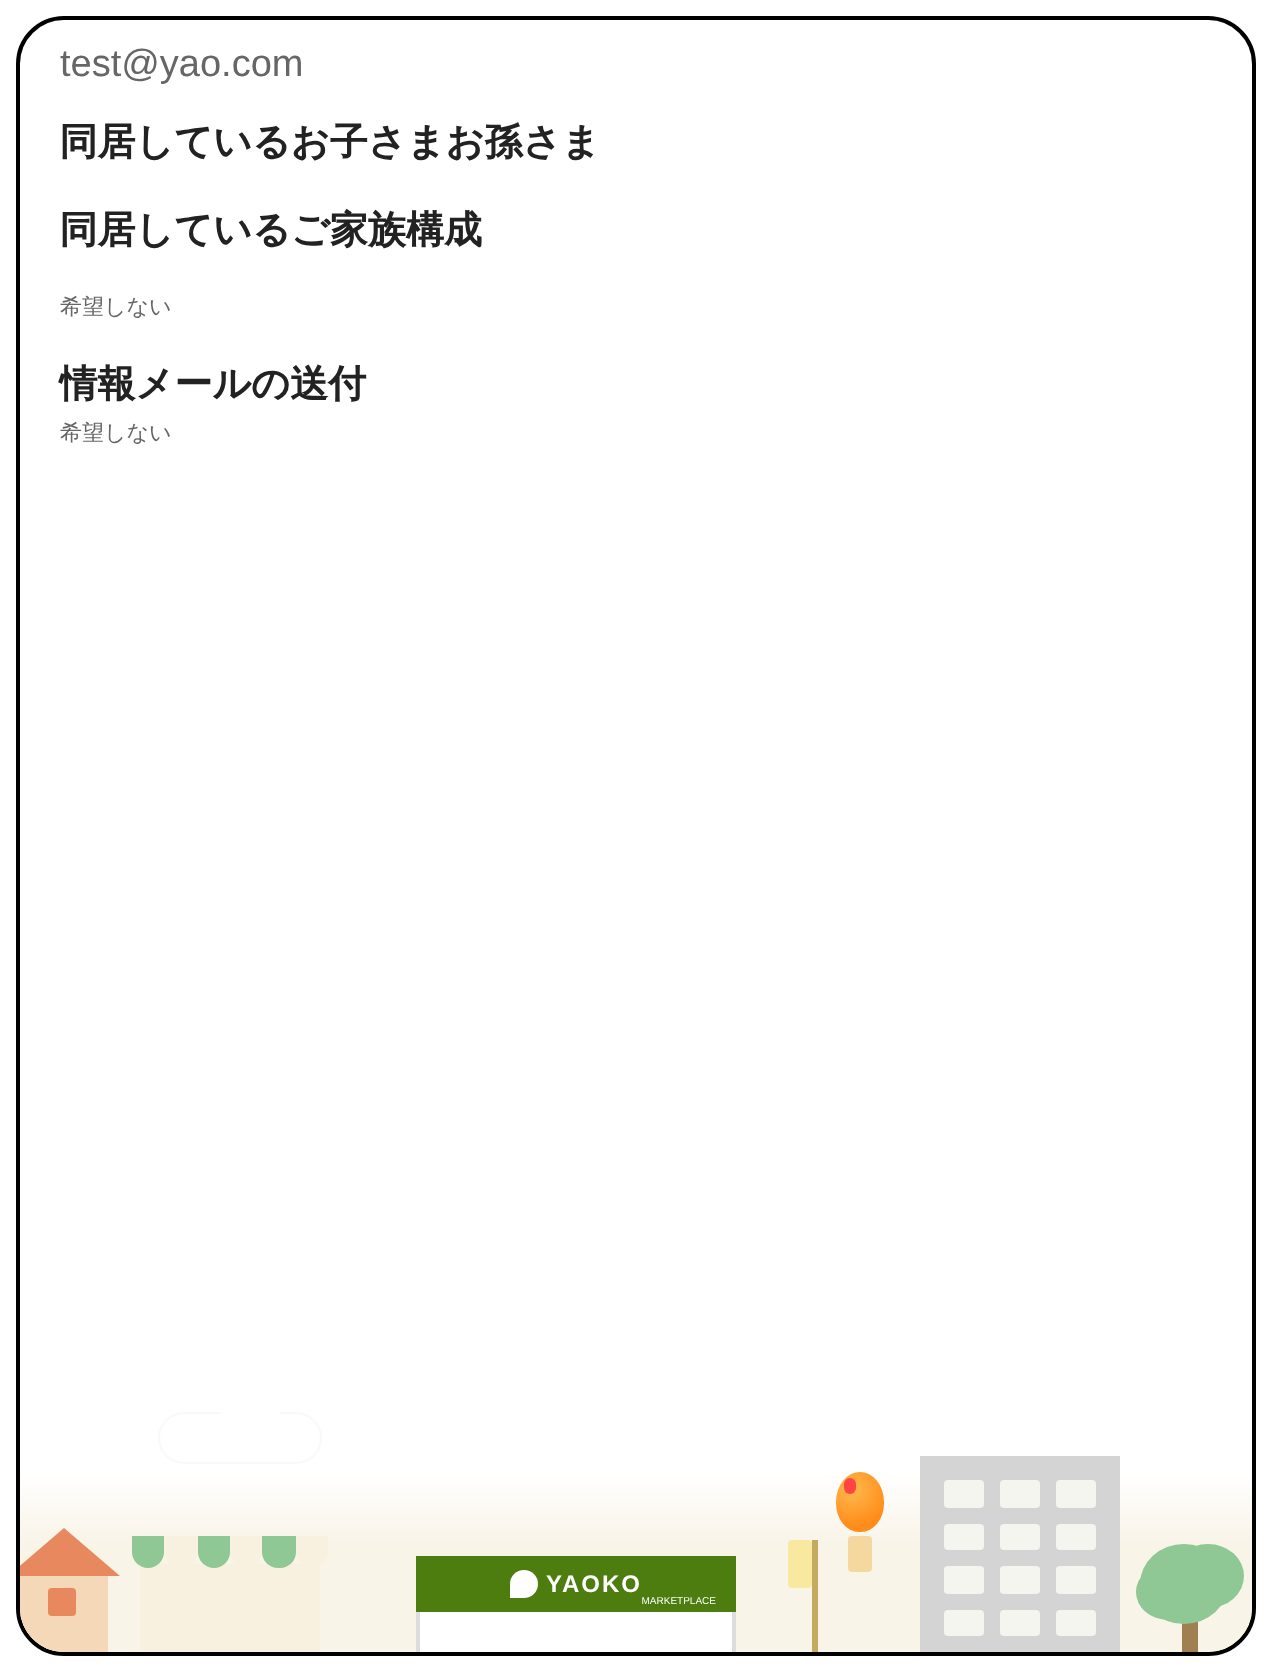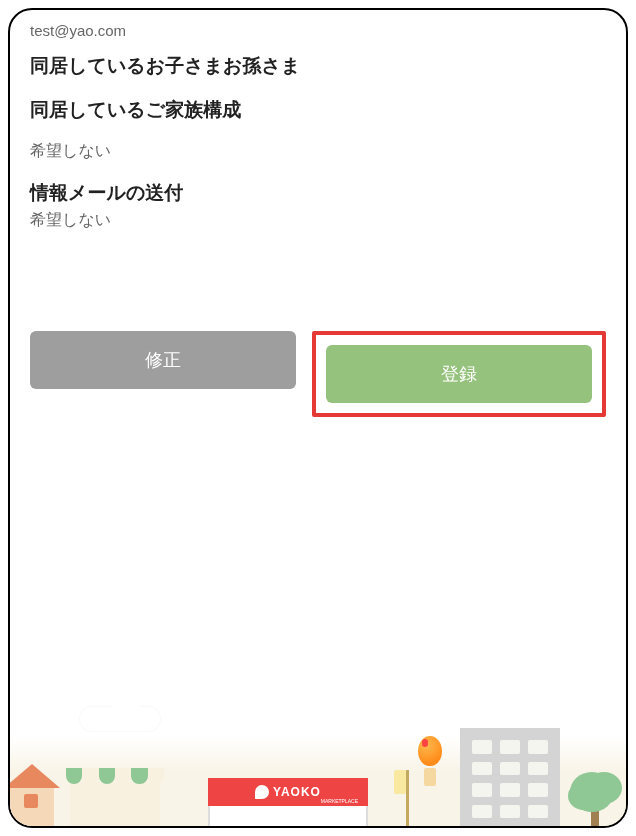--- a/index.html
+++ b/index.html
@@ -21,35 +21,35 @@
       border: 2px solid #000;
       border-radius: 24px;
       background: #fff;
       overflow: hidden;
       position: relative;
     }
     .content {
       padding: 12px 20px 0 20px;
     }
     .email {
-      font-size: 15px;
+      font-size: 19px;
       color: #666;
       margin-bottom: 14px;
     }
     .section {
       margin-bottom: 18px;
     }
     .section-title {
       font-size: 19px;
       font-weight: bold;
       color: #222;
       margin-bottom: 4px;
     }
     .section-value {
-      font-size: 16px;
+      font-size: 11px;
       color: #666;
     }
     .button-row {
       display: flex;
       gap: 16px;
       padding: 0 20px;
       margin-top: 100px;
     }
     .btn {
       flex: 1;
@@ -179,21 +179,21 @@
       background: #fff;
       border: 2px solid #ddd;
       border-bottom: none;
     }
     .yaoko-sign {
       position: absolute;
       top: -2px;
       left: -2px;
       right: -2px;
       height: 28px;
-      background: #ef4444;
+      background: #4d7c0f;
       display: flex;
       align-items: center;
       justify-content: center;
       gap: 4px;
     }
     .yaoko-logo {
       width: 14px;
       height: 14px;
       background: #fff;
       border-radius: 50% 50% 50% 0;
@@ -329,26 +329,20 @@
     <div class="section">
       <div class="section-value">希望しない</div>
     </div>
 
     <div class="section">
       <div class="section-title">情報メールの送付</div>
       <div class="section-value">希望しない</div>
     </div>
   </div>
 
-  <div class="button-row">
-    <button class="btn btn-edit">修正</button>
-    <div class="highlight-box">
-      <button class="btn btn-register">登録</button>
-    </div>
-  </div>
 
   <div class="footer-scene">
     <div class="sky"></div>
     <div class="cloud cloud1"></div>
     <div class="house"></div>
     <div class="shop">
       <div class="awning">
         <span></span>
           <span></span>
           <span></span>

